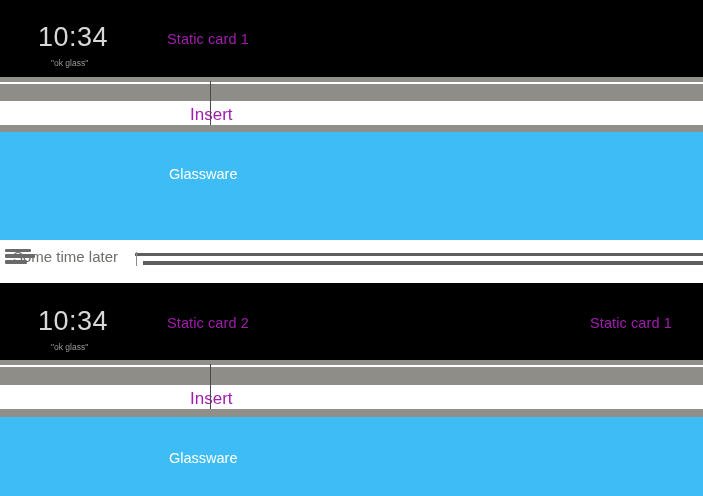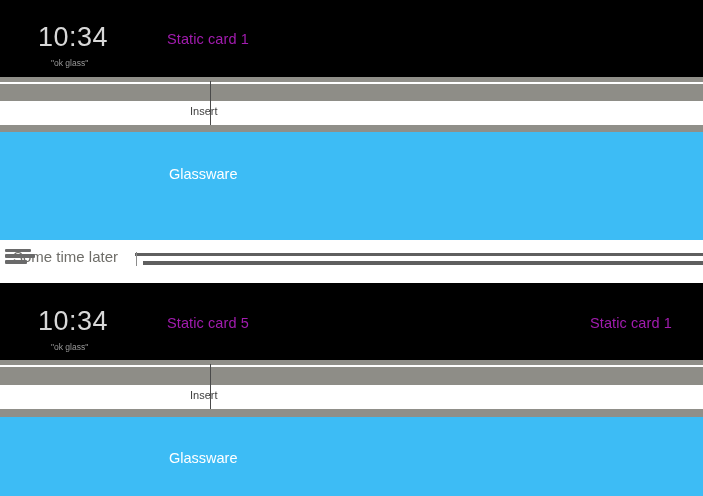--- a/index.html
+++ b/index.html
@@ -64,22 +64,22 @@
   }
   .ok-glass {
     position: absolute;
     color: #9a9a9a;
     font-size: 8.5px;
     font-family: "Liberation Sans", sans-serif;
     white-space: nowrap;
   }
   .insert-label {
     position: absolute;
-    color: #404040;
-    font-size: 11px;
+    color: #a21caf;
+    font-size: 17px;
     font-family: "Liberation Sans", sans-serif;
     white-space: nowrap;
   }
   .glassware-label {
     position: absolute;
     color: #ffffff;
     font-size: 14.5px;
     font-family: "Liberation Sans", sans-serif;
     white-space: nowrap;
   }
@@ -151,21 +151,21 @@
   <div class="band dark-line" style="top:261px; left:143px; width:560px; height:4px;"></div>
 
   <div class="tick-dark" style="left:136px; top:252px; height:14px; background:#8c8c8c;"></div>
 
   <div class="band black-band" style="top:283px; height:77px;"></div>
 
   <div class="clock" style="left:38px; top:306px;">10:34</div>
 
   <div class="ok-glass" style="left:51px; top:342px;">"ok glass"</div>
 
-  <div class="card-label" style="left:167px; top:315px;">Static card 5</div>
+  <div class="card-label" style="left:167px; top:315px;">Static card 2</div>
 
   <div class="card-label" style="left:590px; top:315px;">Static card 1</div>
 
   <div class="band gray-line" style="top:360px; height:5px;"></div>
 
   <div class="band white-band" style="top:365px; height:2px;"></div>
 
   <div class="band gray-band" style="top:367px; height:18px;"></div>
 
   <div class="band white-band" style="top:385px; height:24px;"></div>

